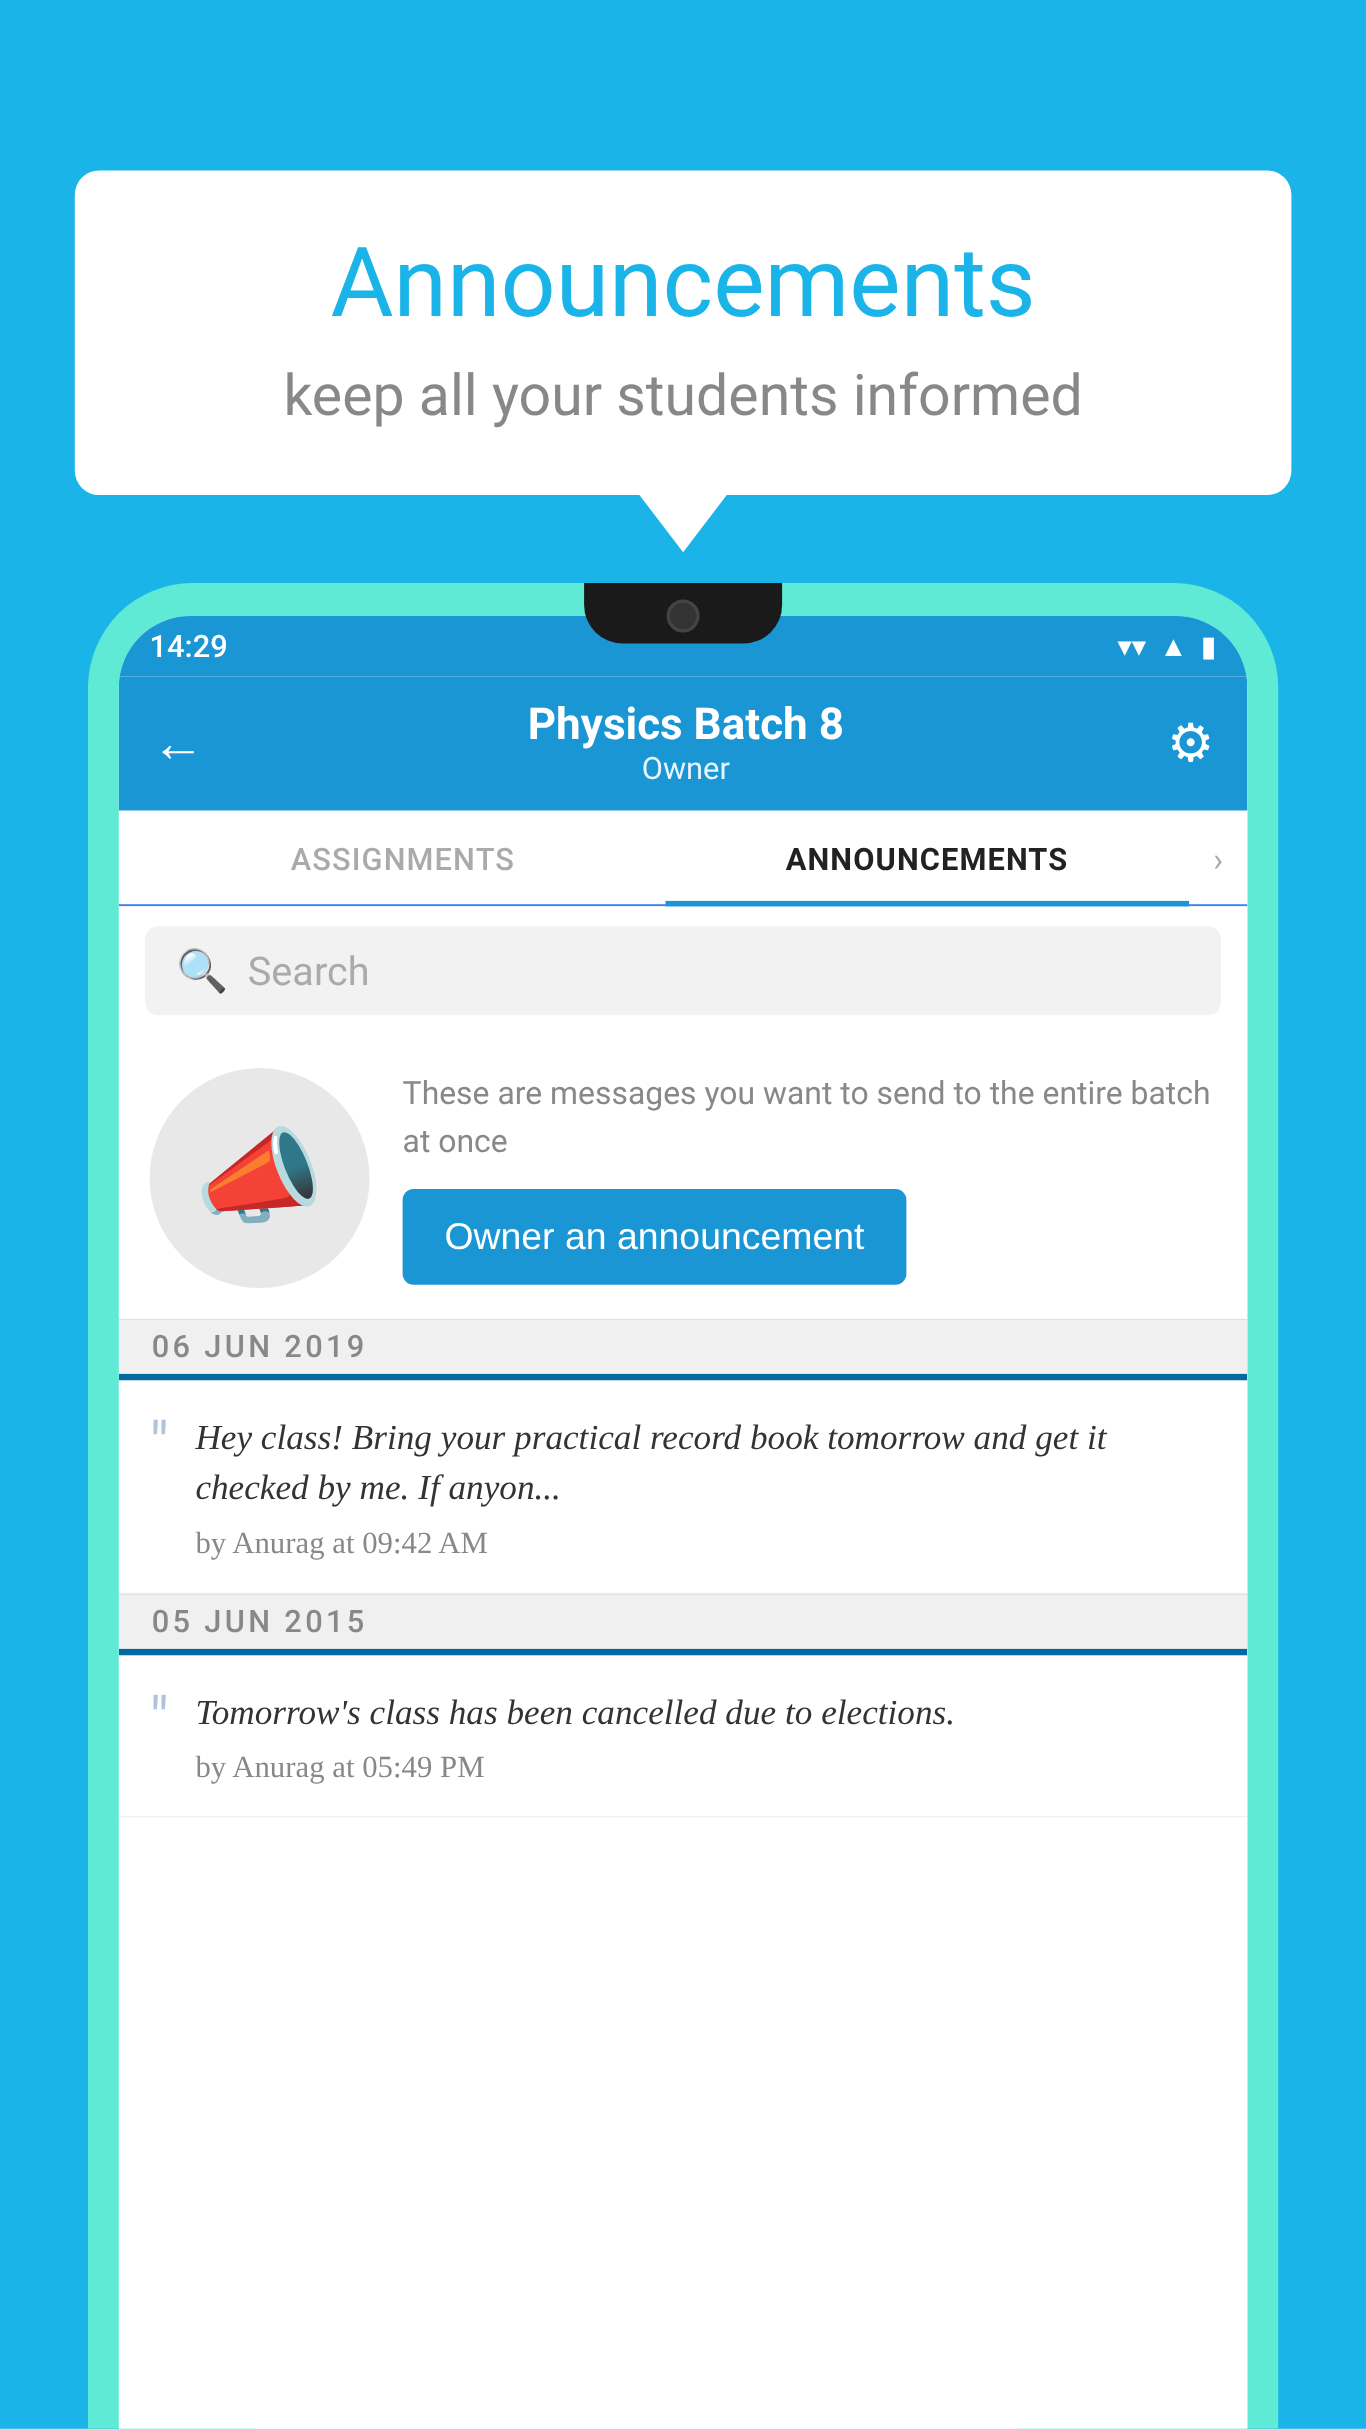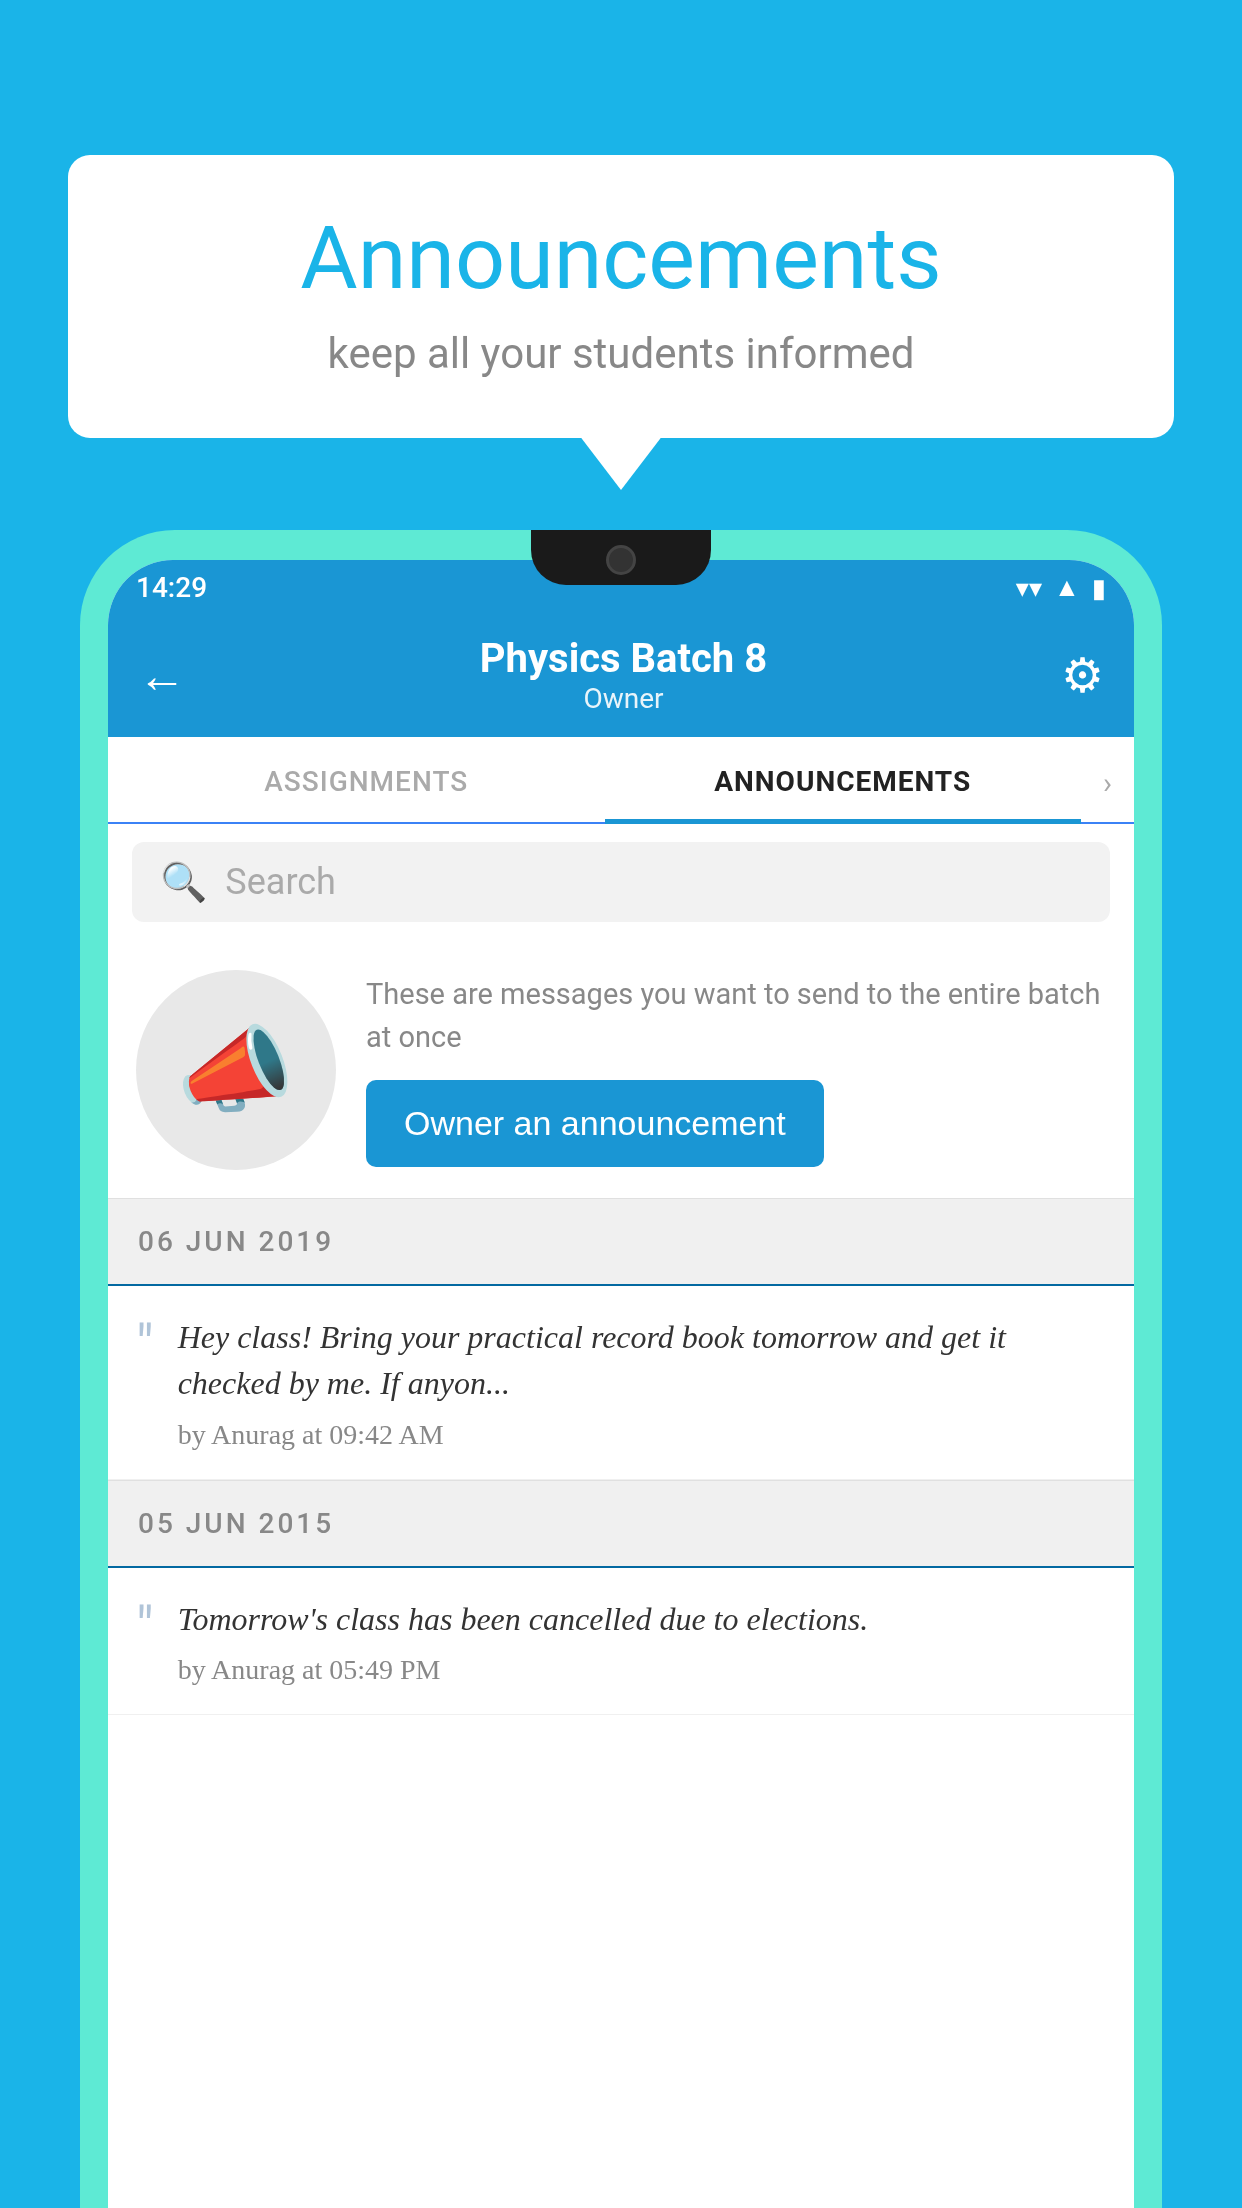--- a/index.html
+++ b/index.html
@@ -44,21 +44,21 @@
 
     .bubble-title {
       font-size: 88px;
       color: #1ab4e8;
       font-weight: 400;
       line-height: 1.1;
       margin-bottom: 22px;
     }
 
     .bubble-subtitle {
-      font-size: 42px;
+      font-size: 52px;
       color: #888;
       font-weight: 400;
     }
 
     
     .phone-frame {
       position: absolute;
       top: 530px;
       left: 80px;
       right: 80px;
@@ -276,23 +276,23 @@
       padding: 24px 38px;
       font-size: 34px;
       font-weight: 500;
       cursor: pointer;
       display: inline-block;
     }
 
     
     .date-separator {
       background: #f0f0f0;
-      padding: 26px 30px;
+      padding: 8px 30px;
       border-top: 1px solid #e0e0e0;
-      border-bottom: 2px solid #0369a1;
+      border-bottom: 6px solid #0369a1;
     }
 
     .date-label {
       font-size: 28px;
       color: #888;
       letter-spacing: 3px;
       font-weight: 500;
     }
 
     

